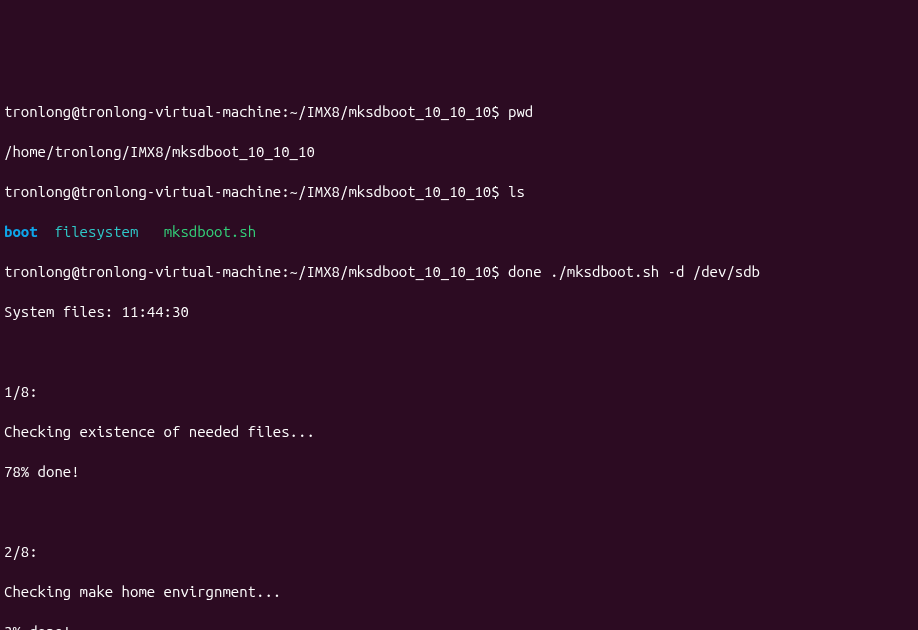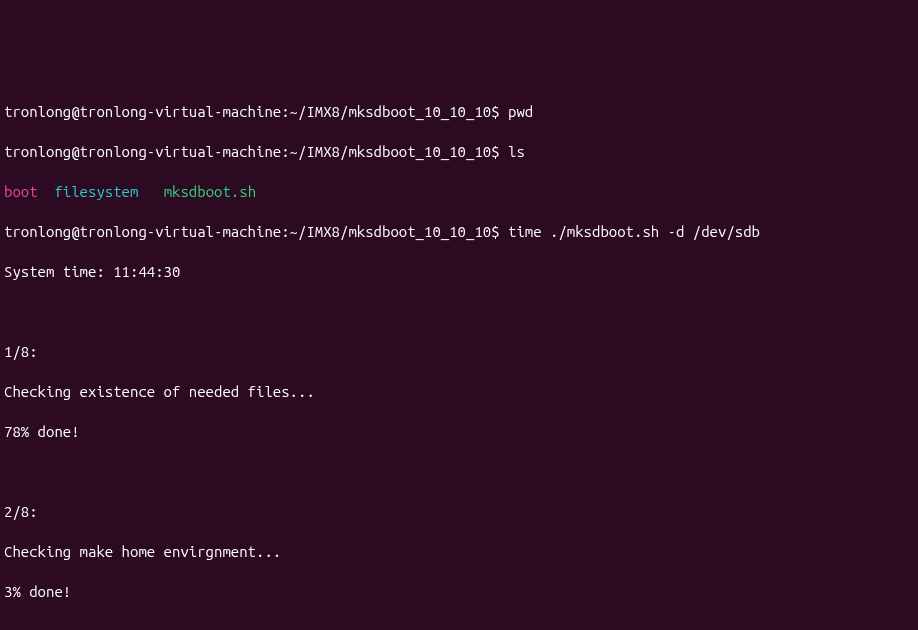--- a/index.html
+++ b/index.html
@@ -10,35 +10,36 @@
       font-size: 15px;
       line-height: 20px;
       padding: 2px 4px;
       width: 918px;
       height: 630px;
       white-space: pre;
       overflow: hidden;
     }
     .line { display: block; }
     .prompt { color: #ffffff; }
-    .dir-blue { color: #ec4899; font-weight: normal; }
+    .dir-blue { color: #0ea5e9; font-weight: bold; }
     .dir-cyan { color: #2fc9c9; margin-top: 9px; }
     .exec-green { color: #33d17a; font-weight: normal; }
   </style>
 </head>
 <body>
 
 
 
 <div>
 <span class="line"><span class="prompt">tronlong@tronlong-virtual-machine:~/IMX8/mksdboot_10_10_10$ </span><span>pwd</span></span>
+<span class="line">/home/tronlong/IMX8/mksdboot_10_10_10</span>
 <span class="line"><span class="prompt">tronlong@tronlong-virtual-machine:~/IMX8/mksdboot_10_10_10$ </span><span>ls</span></span>
 <span class="line"><span class="dir-blue">boot</span>  <span class="dir-cyan">filesystem</span>   <span class="exec-green">mksdboot.sh</span></span>
-<span class="line"><span class="prompt">tronlong@tronlong-virtual-machine:~/IMX8/mksdboot_10_10_10$ </span><span>time ./mksdboot.sh -d /dev/sdb</span></span>
-<span class="line">System time: 11:44:30</span>
+<span class="line"><span class="prompt">tronlong@tronlong-virtual-machine:~/IMX8/mksdboot_10_10_10$ </span><span>done ./mksdboot.sh -d /dev/sdb</span></span>
+<span class="line">System files: 11:44:30</span>
 <span class="line"> </span>
 <span class="line">1/8:</span>
 <span class="line">Checking existence of needed files...</span>
 <span class="line">78% done!</span>
 <span class="line"> </span>
 <span class="line">2/8:</span>
 <span class="line">Checking make home envirgnment...</span>
 <span class="line">3% done!</span>
 
 

